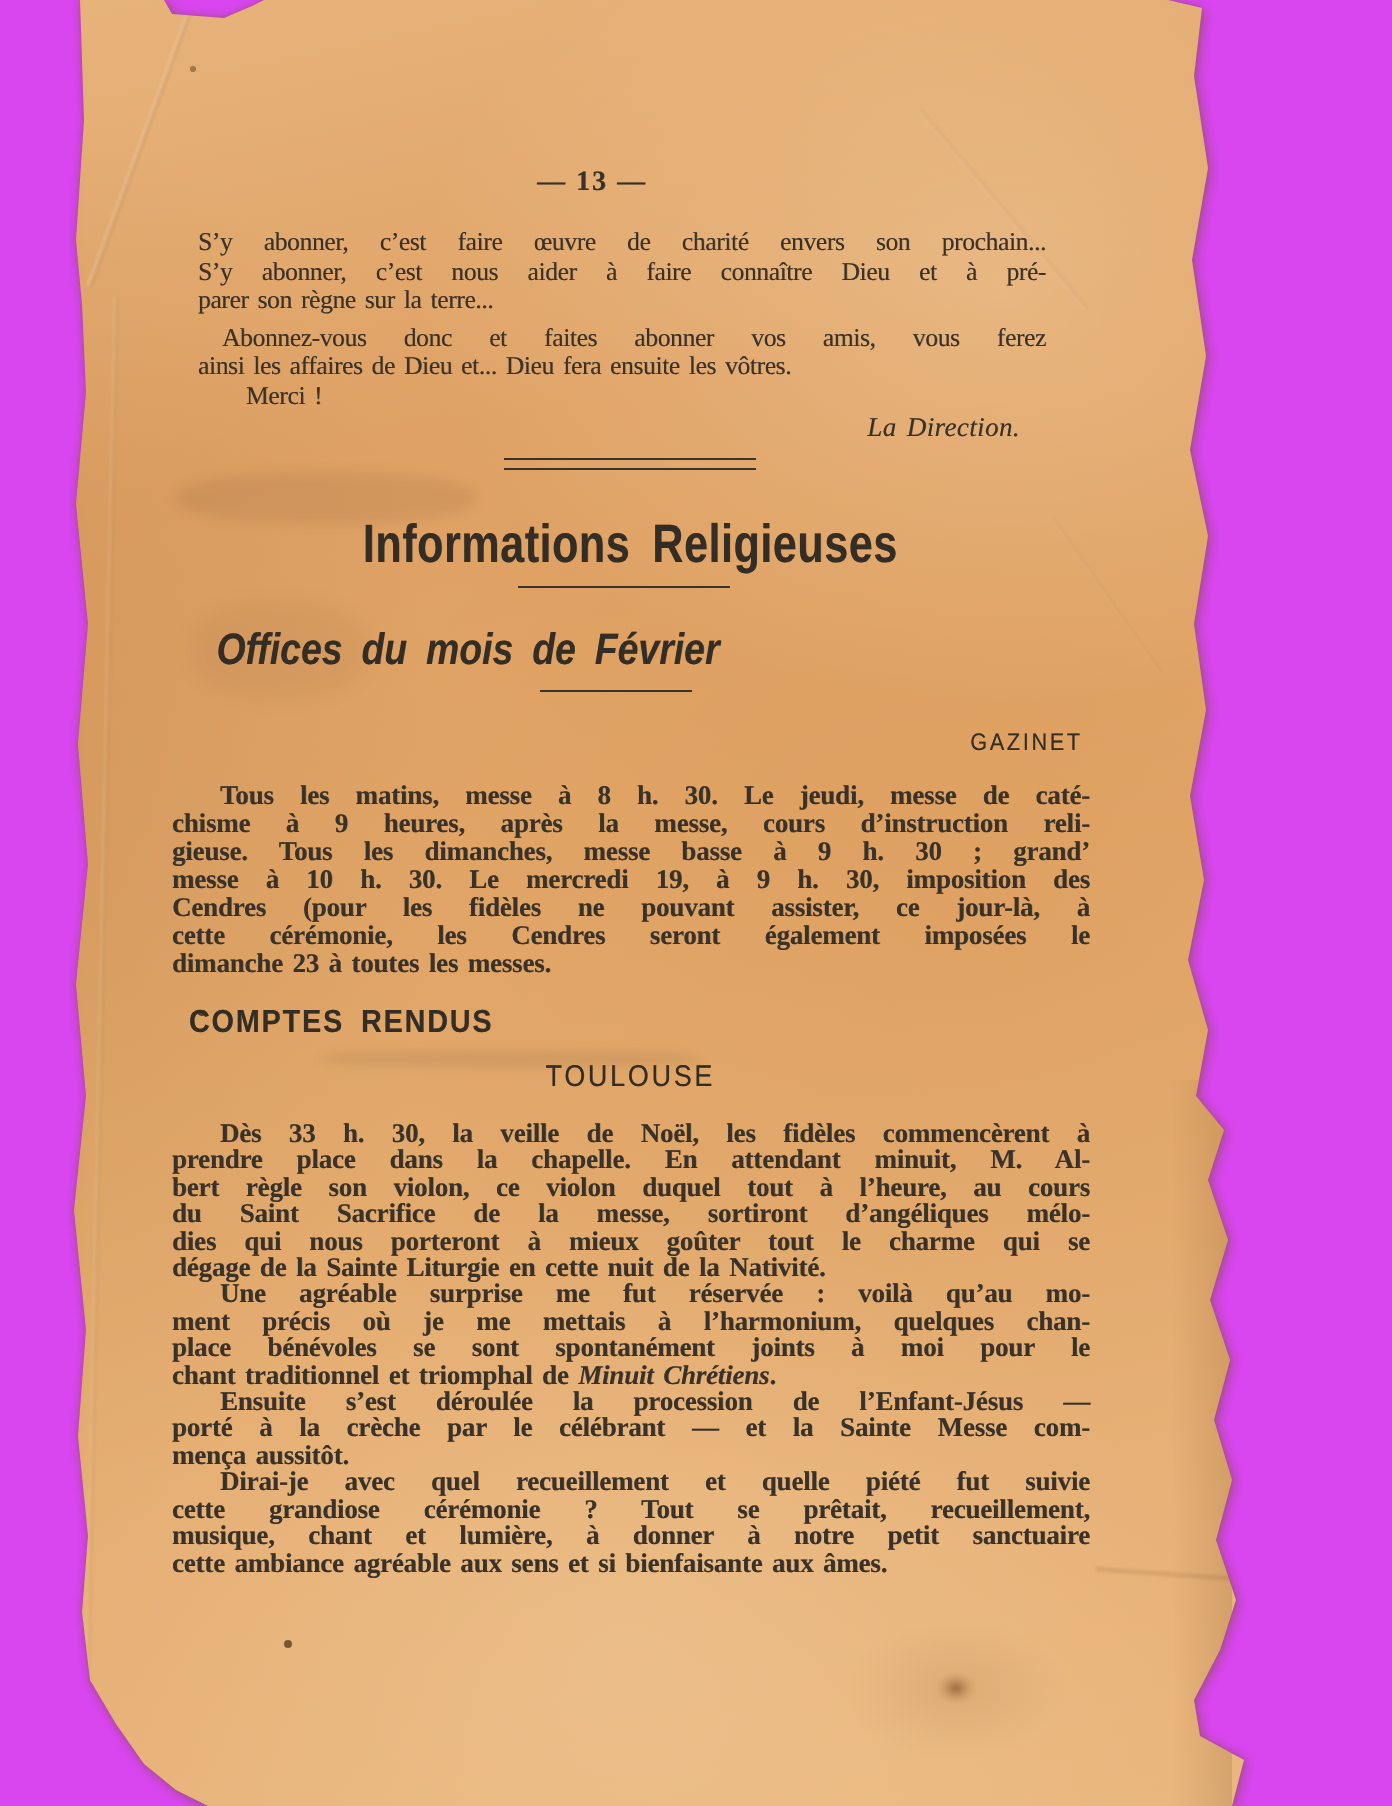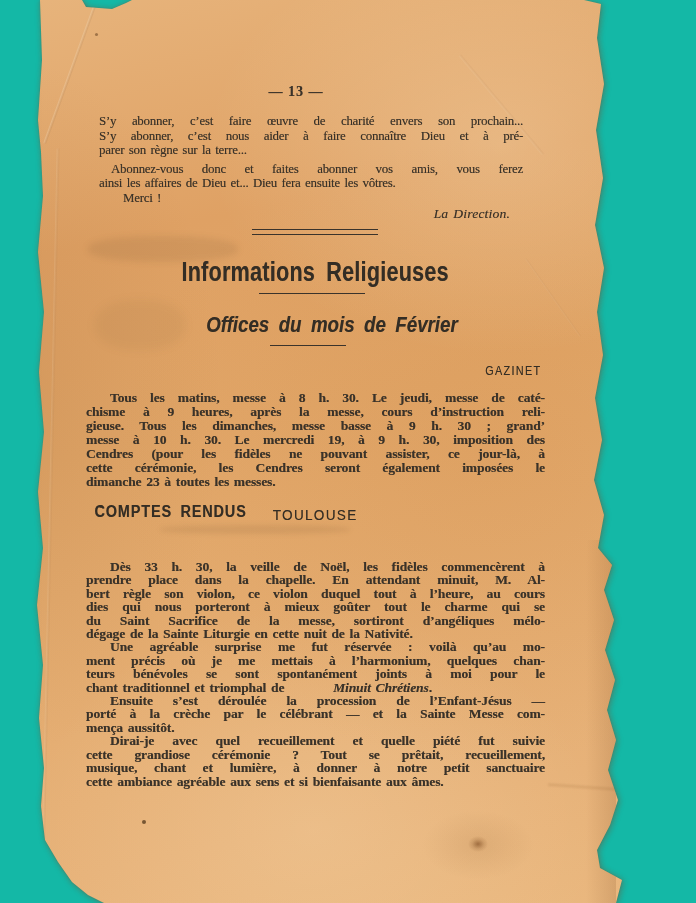--- a/index.html
+++ b/index.html
@@ -1,18 +1,18 @@
 <!DOCTYPE html>
 <html><head>
 <meta charset="utf-8">
 <style>
   html,body{margin:0;padding:0;background:#ffffff;}
   .stage{
     position:relative;width:696px;height:903px;overflow:hidden;
-    background:#14b8a6;font-family:"Liberation Serif",serif;
+    background:#d946ef;font-family:"Liberation Serif",serif;
   }
   .paper-wrap{position:absolute;inset:0;filter:drop-shadow(1px 1px 3px rgba(110,80,50,.45)) drop-shadow(0 0 1px rgba(120,90,60,.35));}
   .paper{
     position:absolute;inset:0;
     clip-path:polygon(40px 0px,82px 0px,86px 7px,112px 9px,126px 3px,132px 0px,584px 0px,601px 4px,597px 38px,604px 84px,596px 130px,603px 178px,595px 225px,604px 268px,597px 312px,603px 355px,595px 398px,602px 440px,594px 480px,604px 515px,598px 548px,612px 565px,604px 590px,614px 620px,605px 650px,615px 680px,607px 710px,616px 740px,608px 770px,618px 800px,610px 825px,597px 850px,600px 868px,622px 880px,616px 903px,104px 903px,88px 895px,72px 882px,58px 862px,45px 840px,41px 806px,44px 768px,39px 718px,43px 665px,37px 605px,43px 548px,38px 492px,44px 432px,39px 372px,44px 312px,38px 252px,43px 196px,41px 152px,38px 120px,42px 60px);
     background:
       radial-gradient(420px 300px at 72% 16%, rgba(255,238,205,.28), transparent 70%),
       radial-gradient(500px 420px at 70% 50%, rgba(200,125,55,.16), transparent 75%),
       radial-gradient(380px 300px at 45% 92%, rgba(255,236,200,.20), transparent 75%),
       radial-gradient(300px 500px at 2% 45%, rgba(140,85,35,.14), transparent 70%),
@@ -39,45 +39,45 @@
   .ghost1{left:88px;top:236px;width:150px;height:26px;background:rgba(90,60,30,.10);}
   .ghost2{left:95px;top:300px;width:90px;height:50px;background:rgba(120,80,40,.07);filter:blur(4px);}
   .ghost3{left:160px;top:525px;width:190px;height:9px;background:rgba(90,60,30,.10);filter:blur(2.5px);}
   .stain1{left:468px;top:836px;width:20px;height:16px;border-radius:50%;filter:blur(.5px);
     background:radial-gradient(closest-side,rgba(110,60,20,.55),rgba(110,60,20,.15) 60%,transparent);}
   .speck1{left:142px;top:820px;width:4px;height:4px;border-radius:50%;background:rgba(70,45,20,.7);}
   .speck2{left:99px;top:505px;width:4px;height:3px;border-radius:50%;background:rgba(60,40,20,.8);}
   .speck3{left:95px;top:33px;width:3px;height:3px;border-radius:50%;background:rgba(90,55,25,.5);}
 
   .content{position:absolute;inset:0;color:#39322a;}
-  .content em{font-style:italic;margin-left:44px;}
+  .content em{font-style:italic;}
   .abs{position:absolute;}
   .ink{text-shadow:.2px .2px 0 rgba(45,35,20,.45);}
   .tline{text-align:justify;text-align-last:justify;}
   .tline-last{text-align-last:left;}
   .indent .tline:first-child{text-indent:24px;}
   .indent-sm .tline:first-child{text-indent:12px;}
 
   .pageno{top:84px;left:86px;width:420px;text-align:center;font-size:14px;font-weight:700;letter-spacing:1px;}
   .intro{top:114px;left:99px;width:424px;font-size:12.8px;line-height:14.6px;font-weight:400;letter-spacing:-.2px;word-spacing:1.5px;}
   .intro .p2{margin-top:4px;}
   .signature{text-align:right;padding-right:13px;font-style:italic;font-size:13.5px;margin-top:1px;letter-spacing:.2px;}
   .rule{border-top:1.5px solid #3a332b;}
   .rule-double{top:229px;left:252px;width:126px;height:3.5px;border-top:1.4px solid #3a332b;border-bottom:1.4px solid #3a332b;}
   .rule1{top:293px;left:259px;width:106px;}
   .rule2{top:345px;left:270px;width:76px;border-top-width:1.2px;}
   .sans{font-family:"Liberation Sans",sans-serif;color:#332d25;}
   .squeeze{display:inline-block;transform:scaleX(.8);transform-origin:50% 50%;}
   .squeeze-md{display:inline-block;transform:scaleX(.85);transform-origin:50% 50%;}
   .squeeze-sm{display:inline-block;transform:scaleX(.9);transform-origin:50% 50%;}
   .title{top:256px;left:86px;width:459px;text-align:center;font-size:27px;line-height:32px;font-weight:700;word-spacing:6px;letter-spacing:.3px;}
-  .subtitle{top:312px;left:102px;width:459px;text-align:center;font-size:22px;line-height:26px;font-weight:700;font-style:italic;word-spacing:5px;}
+  .subtitle{top:312px;left:86px;width:459px;text-align:left;font-size:22px;line-height:26px;font-weight:700;font-style:italic;word-spacing:5px;}
   .h-gazinet{top:362px;left:86px;width:459px;text-align:right;font-size:12px;line-height:18px;letter-spacing:1.5px;}
   .h-comptes{top:502px;left:86px;width:459px;text-align:left;font-size:16px;line-height:19px;font-weight:700;letter-spacing:1px;word-spacing:4px;}
-  .h-toulouse{top:506px;left:86px;width:459px;text-align:center;font-size:15px;line-height:18px;letter-spacing:1.5px;}
+  .h-toulouse{top:530px;left:86px;width:459px;text-align:center;font-size:15px;line-height:18px;letter-spacing:1.5px;}
   .body-par{left:86px;width:459px;font-size:13.5px;font-weight:700;letter-spacing:-.1px;word-spacing:1.5px;}
   .para-gazinet{top:391px;line-height:14px;}
   .toulouse{top:560px;line-height:13.4px;}
 </style>
 </head>
 <body>
 
 <div class="stage">
   <div class="paper-wrap">
     <div class="paper">
@@ -136,28 +136,28 @@
       </div>
 
     <div class="abs h-comptes sans"><span class="squeeze-sm">COMPTES RENDUS</span></div>
     <div class="abs h-toulouse sans"><span class="squeeze-sm">TOULOUSE</span></div>
 
     <div class="abs body-par toulouse">
       <div class="indent">
           <div class="tline">Dès 33 h. 30, la veille de Noël, les fidèles commencèrent à</div>
           <div class="tline">prendre place dans la chapelle. En attendant minuit, M. Al-</div>
           <div class="tline">bert règle son violon, ce violon duquel tout à l’heure, au cours</div>
+          <div class="tline">du Saint Sacrifice de la messe, sortiront d’angéliques mélo-</div>
           <div class="tline">dies qui nous porteront à mieux goûter tout le charme qui se</div>
-          <div class="tline">du Saint Sacrifice de la messe, sortiront d’angéliques mélo-</div>
           <div class="tline tline-last">dégage de la Sainte Liturgie en cette nuit de la Nativité.</div>
         </div>
       <div class="indent">
           <div class="tline">Une agréable surprise me fut réservée : voilà qu’au mo-</div>
           <div class="tline">ment précis où je me mettais à l’harmonium, quelques chan-</div>
-          <div class="tline">teurs bénévoles se sont spontanément joints à moi pour le</div>
+          <div class="tline">place bénévoles se sont spontanément joints à moi pour le</div>
           <div class="tline tline-last">chant traditionnel et triomphal de <em>Minuit Chrétiens</em>.</div>
         </div>
       <div class="indent">
           <div class="tline">Ensuite s’est déroulée la procession de l’Enfant-Jésus —</div>
           <div class="tline">porté à la crèche par le célébrant — et la Sainte Messe com-</div>
           <div class="tline tline-last">mença aussitôt.</div>
         </div>
       <div class="indent">
           <div class="tline">Dirai-je avec quel recueillement et quelle piété fut suivie</div>
           <div class="tline">cette grandiose cérémonie ? Tout se prêtait, recueillement,</div>

